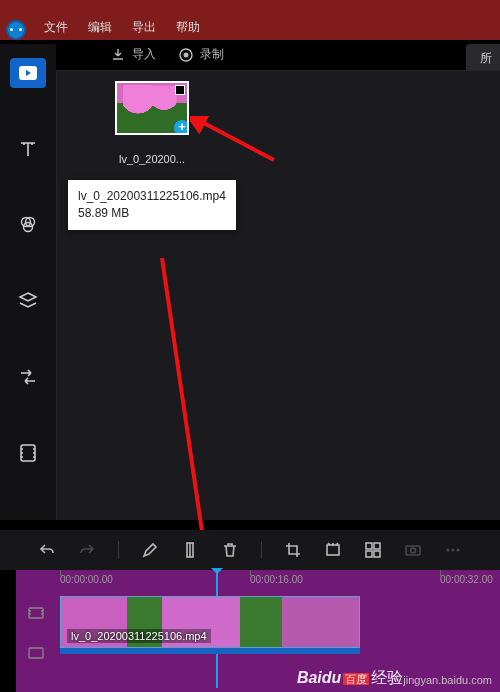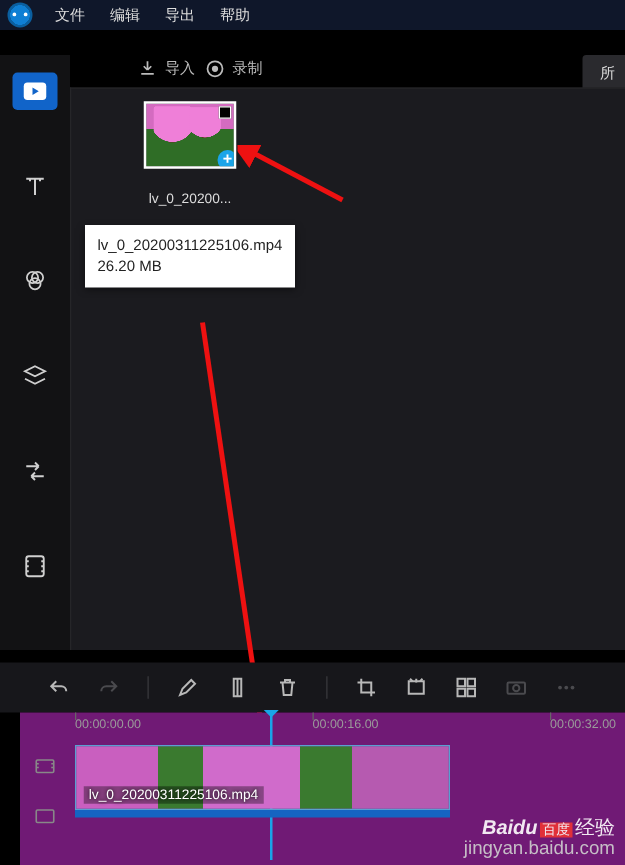--- a/index.html
+++ b/index.html
@@ -1,28 +1,28 @@
 <!DOCTYPE html>
 <html><head>
 <meta charset="utf-8">
 <style>
 * { margin:0; padding:0; box-sizing:border-box; font-family:"Microsoft YaHei",Arial,sans-serif; }
 html,body { width:500px; height:692px; background:#000; overflow:hidden; }
 #app { position:relative; width:500px; height:692px; background:#000; color:#c8c8c8; font-size:12px; }
 
 
-.menubar { display:flex; align-items:center; height:24px; background:#0f172a; padding-left:6px; }
+.menubar { display:flex; align-items:flex-end; height:40px; background:#7f1d1d; padding-left:6px; }
 .logo { width:20px; height:20px; border-radius:50%; background:radial-gradient(circle at 50% 50%,#0f7fd4 0 55%,#0a5fa0 56% 100%); position:relative; margin-right:8px; }
 .logo:before,.logo:after{content:"";position:absolute;background:#fff;border-radius:50%}
 .logo:before{width:3px;height:3px;left:4px;top:8px}
 .logo:after{width:3px;height:3px;right:4px;top:8px}
 .menu-item { padding:4px 10px; color:#ddd; cursor:pointer; }
 
 
-.top-ctrls { position:absolute; left:110px; top:46px; display:flex; align-items:flex-end; gap:8px; }
+.top-ctrls { position:absolute; left:110px; top:46px; display:flex; align-items:flex-end; gap:22px; }
 .ctrl { display:flex; align-items:center; gap:6px; color:#bbb; cursor:pointer; }
 .ic { display:inline-flex; align-items:center; justify-content:center; }
 .right-chip { position:absolute; right:0; top:44px; background:#2a2a2e; color:#ddd; padding:6px 8px 6px 14px; border-radius:3px 0 0 3px; }
 
 
 .left-bar { position:absolute; left:0; top:44px; width:56px; height:476px; background:#121214; display:flex; flex-direction:column; align-items:center; gap:46px; padding-top:14px; }
 .lb-btn { width:36px; height:30px; display:flex; align-items:center; justify-content:center; border-radius:4px; color:#d0d0d0; cursor:pointer; }
 .lb-btn.active { background:#1164c9; color:#fff; }
 
 
@@ -55,22 +55,22 @@
 .tmark:before{content:"";position:absolute;left:0;top:-4px;width:1px;height:6px;background:#666;}
 .playhead { position:absolute; left:200px; top:0; width:2px; height:118px; background:#1aa4e8; }
 .playhead:before{content:"";position:absolute;left:-5px;top:-2px;border:6px solid transparent;border-top-color:#1aa4e8;}
 .trackicon { position:absolute; left:10px; width:20px; height:22px; display:flex; align-items:center; justify-content:center; color:#888; }
 .ti1{ top:32px; } .ti2{ top:72px; }
 .clipbar { position:absolute; left:44px; top:26px; width:300px; height:52px; border:1px solid #5aa0d0; background:linear-gradient(90deg,#c95fbf 0 22%,#3a7a2f 22% 34%,#d06bcb 34% 60%,#3a7a2f 60% 74%,#b65ab0 74% 100%); overflow:hidden; }
 .clipbar .label { position:absolute; left:6px; bottom:4px; font-size:11px; color:#fff; text-shadow:0 0 3px #000; background:rgba(0,0,0,.35); padding:1px 4px; }
 .audiobar { position:absolute; left:44px; top:78px; width:300px; height:6px; background:#1564c2; }
 
 
-.wm { position:absolute; right:8px; bottom:6px; color:#fff; font-size:16px; opacity:.9; display:flex; flex-direction:column; align-items:flex-end; line-height:1; }
-.wm .small{ font-size:15px; color:#cfcfcf; }
+.wm { position:absolute; right:8px; bottom:6px; color:#fff; font-size:16px; opacity:.9; display:flex; flex-direction:row; align-items:flex-end; line-height:1; }
+.wm .small{ font-size:11px; color:#cfcfcf; }
 .wm b{ font-style:italic; font-weight:bold; }
 </style>
 </head>
 <body>
 <div id="app">
 
 <div class="menubar">
   <div class="logo"></div>
   <div class="menu-item">文件</div>
   <div class="menu-item">编辑</div>
@@ -155,21 +155,21 @@
           <div class="tree tree2"></div>
       <div class="sq"></div>
       <div class="addbadge">+</div>
     </div>
     <div class="clip-name">lv_0_20200...</div>
   </div>
 </div>
 
 <div class="tip">
   <div>lv_0_20200311225106.mp4</div>
-  <div>26.20 MB</div>
+  <div>58.89 MB</div>
 </div>
 
 <svg class="arrow1" width="90" height="52">
       <defs>
         <marker id="ah1" markerWidth="10" markerHeight="10" refX="2" refY="3" orient="auto">
           <path d="M0 0L6 3L0 6z" fill="#e11"></path>
         </marker>
       </defs>
       <path d="M84 44 L8 4" stroke="#e11" stroke-width="4" marker-end="url(#ah1)" fill="none"></path>
     </svg>

